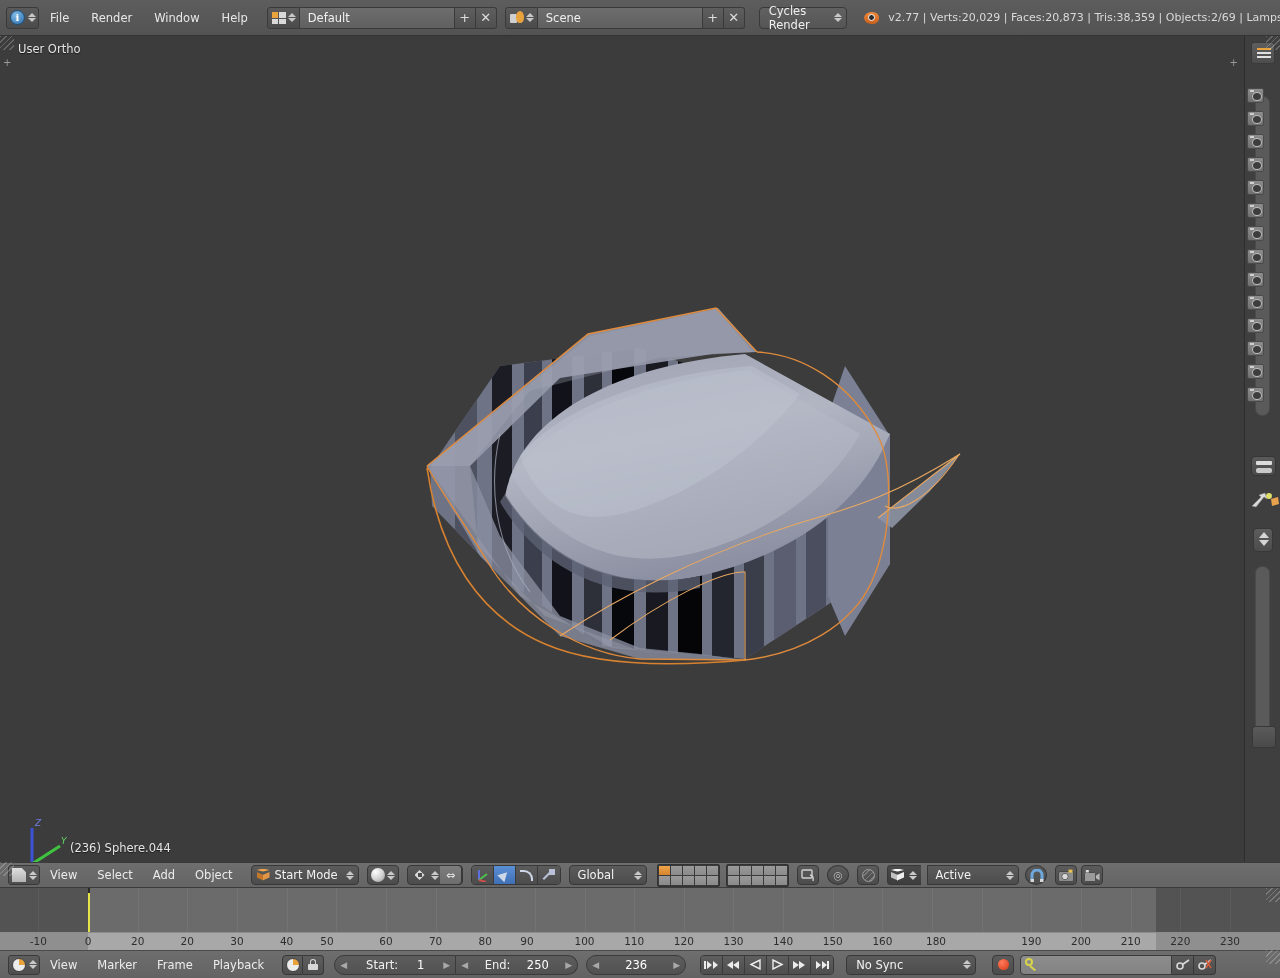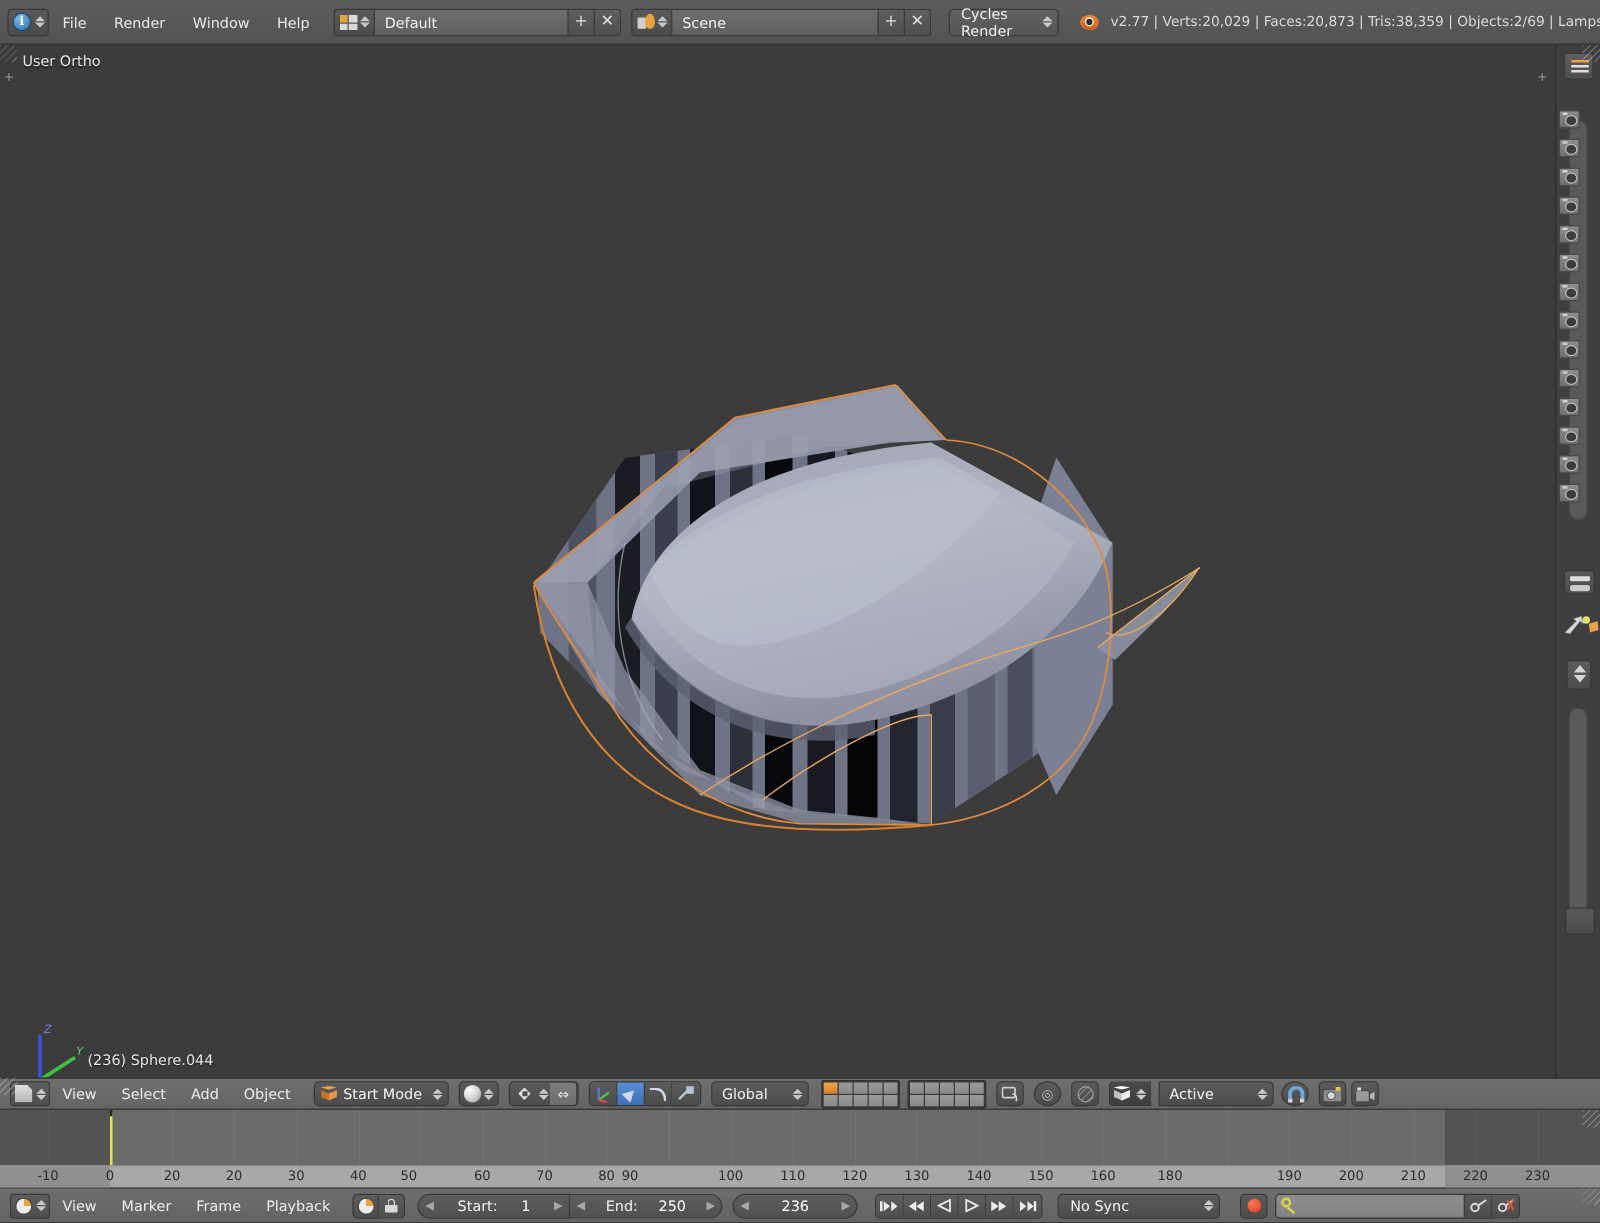--- a/index.html
+++ b/index.html
@@ -827,21 +827,21 @@
     <div class="tl-tick" style="left: 38.3478px;">-10</div>
         <div class="tl-tick" style="left: 88px;">0</div>
         <div class="tl-tick" style="left: 137.652px;">20</div>
         <div class="tl-tick" style="left: 187.304px;">20</div>
         <div class="tl-tick" style="left: 236.957px;">30</div>
         <div class="tl-tick" style="left: 286.609px;">40</div>
         <div class="tl-tick" style="left: 327px;">50</div>
         <div class="tl-tick" style="left: 385.913px;">60</div>
         <div class="tl-tick" style="left: 435.565px;">70</div>
         <div class="tl-tick" style="left: 485.217px;">80</div>
-        <div class="tl-tick" style="left: 504px;">90</div>
+        <div class="tl-tick" style="left: 527px;">90</div>
         <div class="tl-tick" style="left: 584.522px;">100</div>
         <div class="tl-tick" style="left: 634.174px;">110</div>
         <div class="tl-tick" style="left: 683.826px;">120</div>
         <div class="tl-tick" style="left: 733.478px;">130</div>
         <div class="tl-tick" style="left: 783.13px;">140</div>
         <div class="tl-tick" style="left: 832.783px;">150</div>
         <div class="tl-tick" style="left: 882.435px;">160</div>
         <div class="tl-tick" style="left: 932.087px; margin-top: 24px;">170</div>
         <div class="tl-tick" style="left: 936px;">180</div>
         <div class="tl-tick" style="left: 1031.39px;">190</div>

